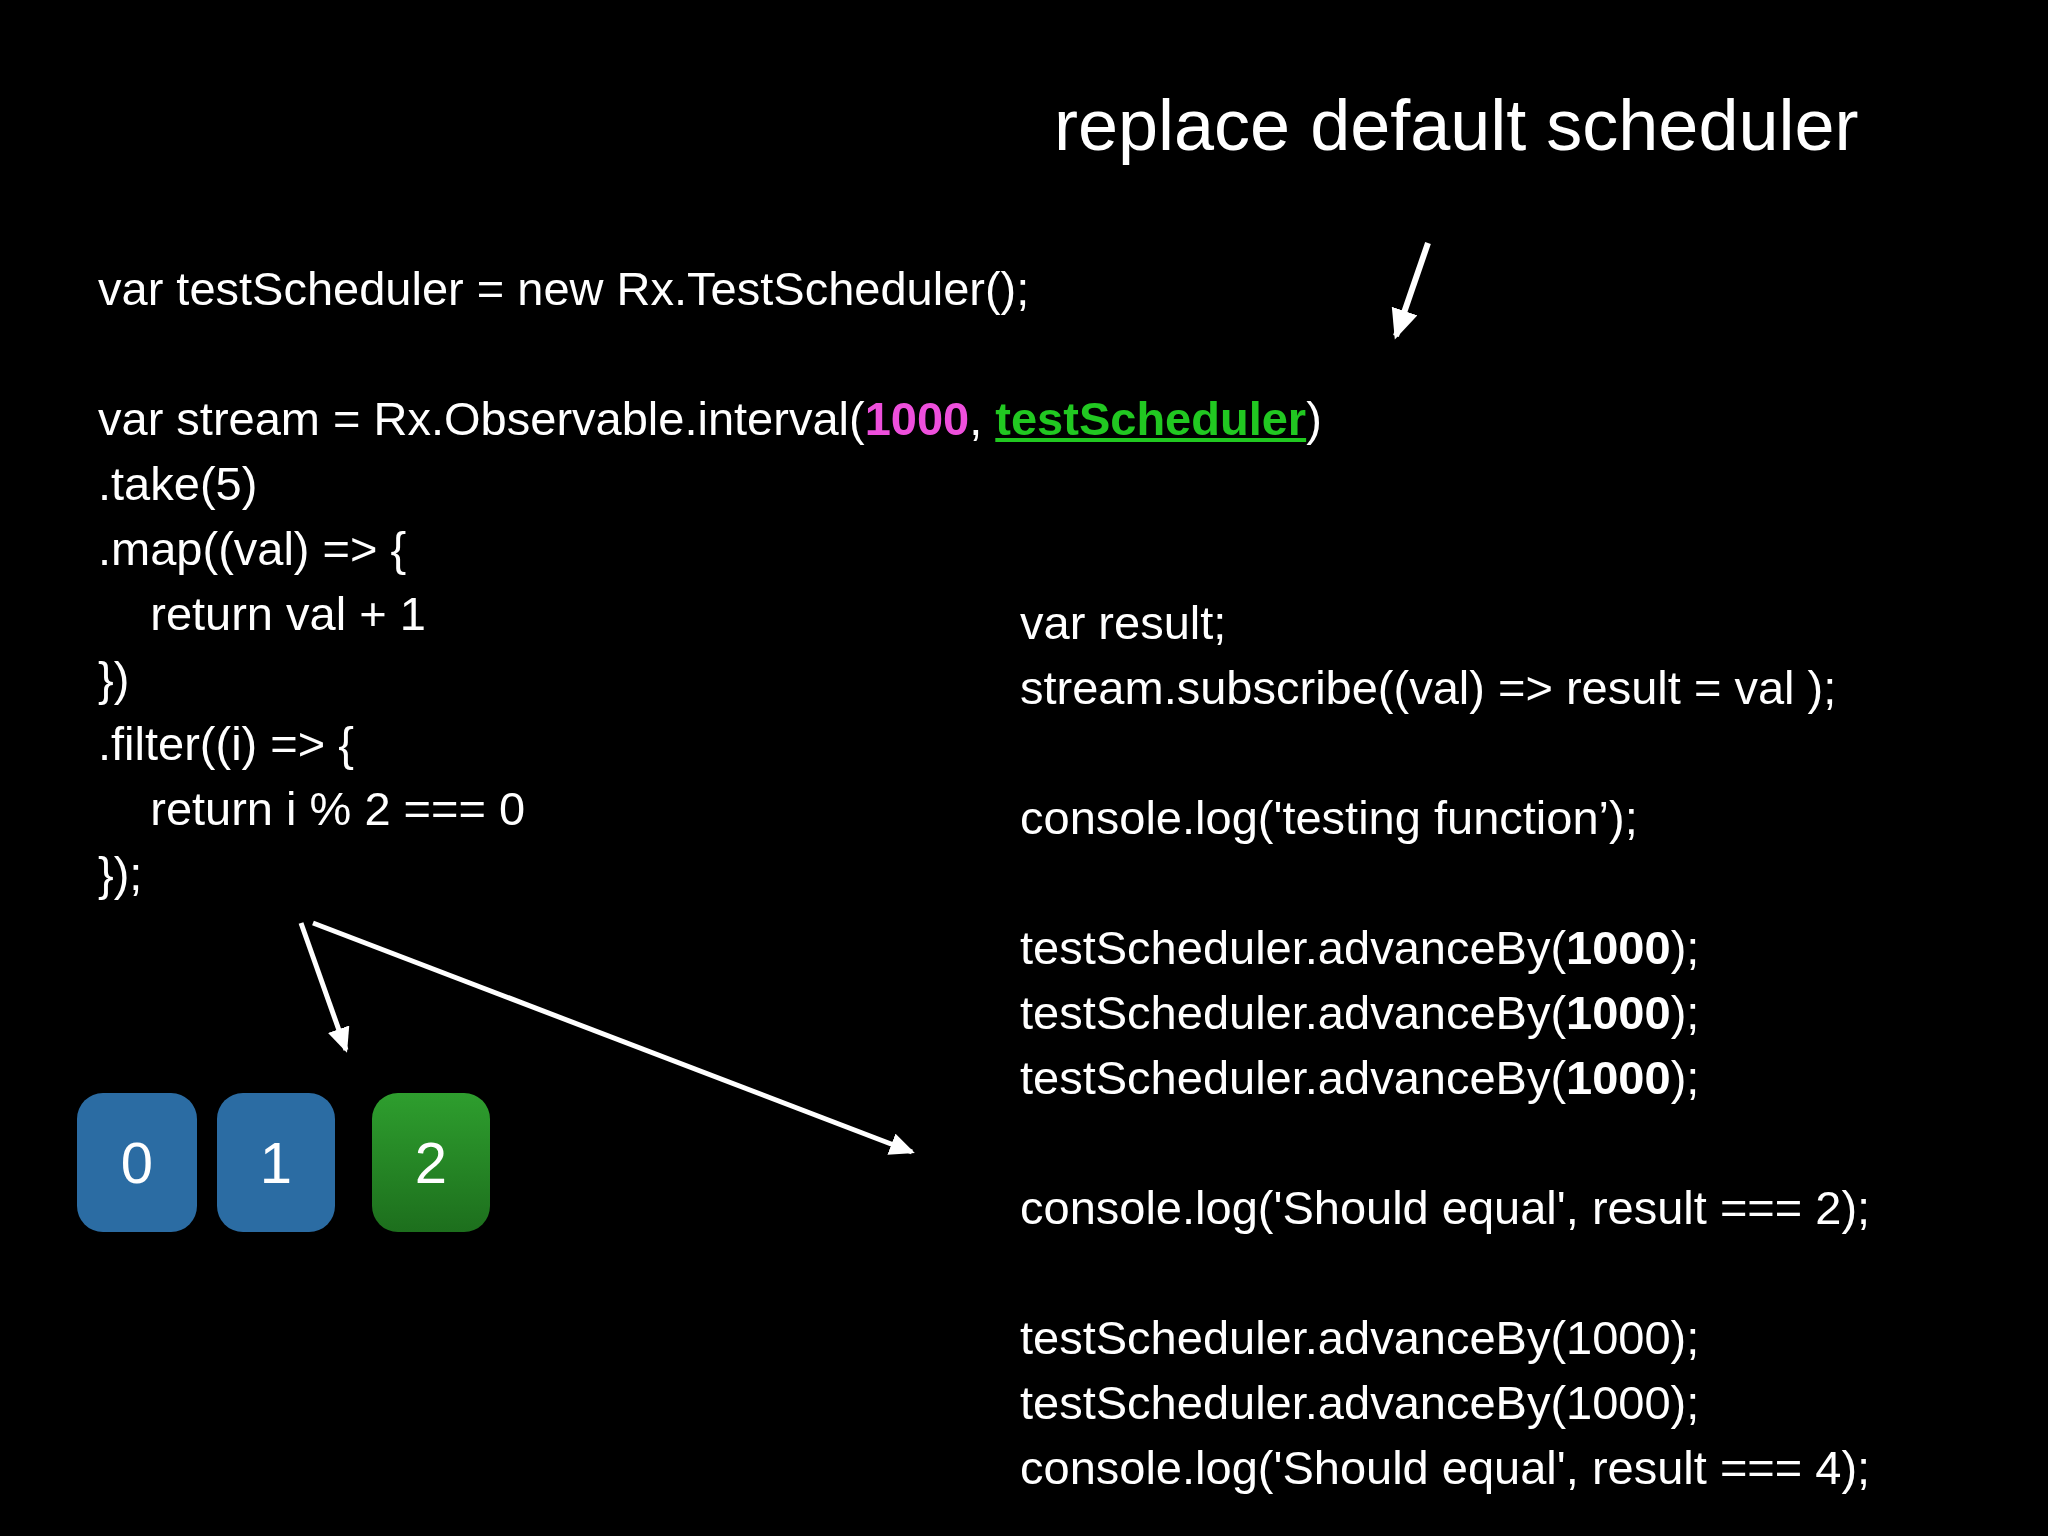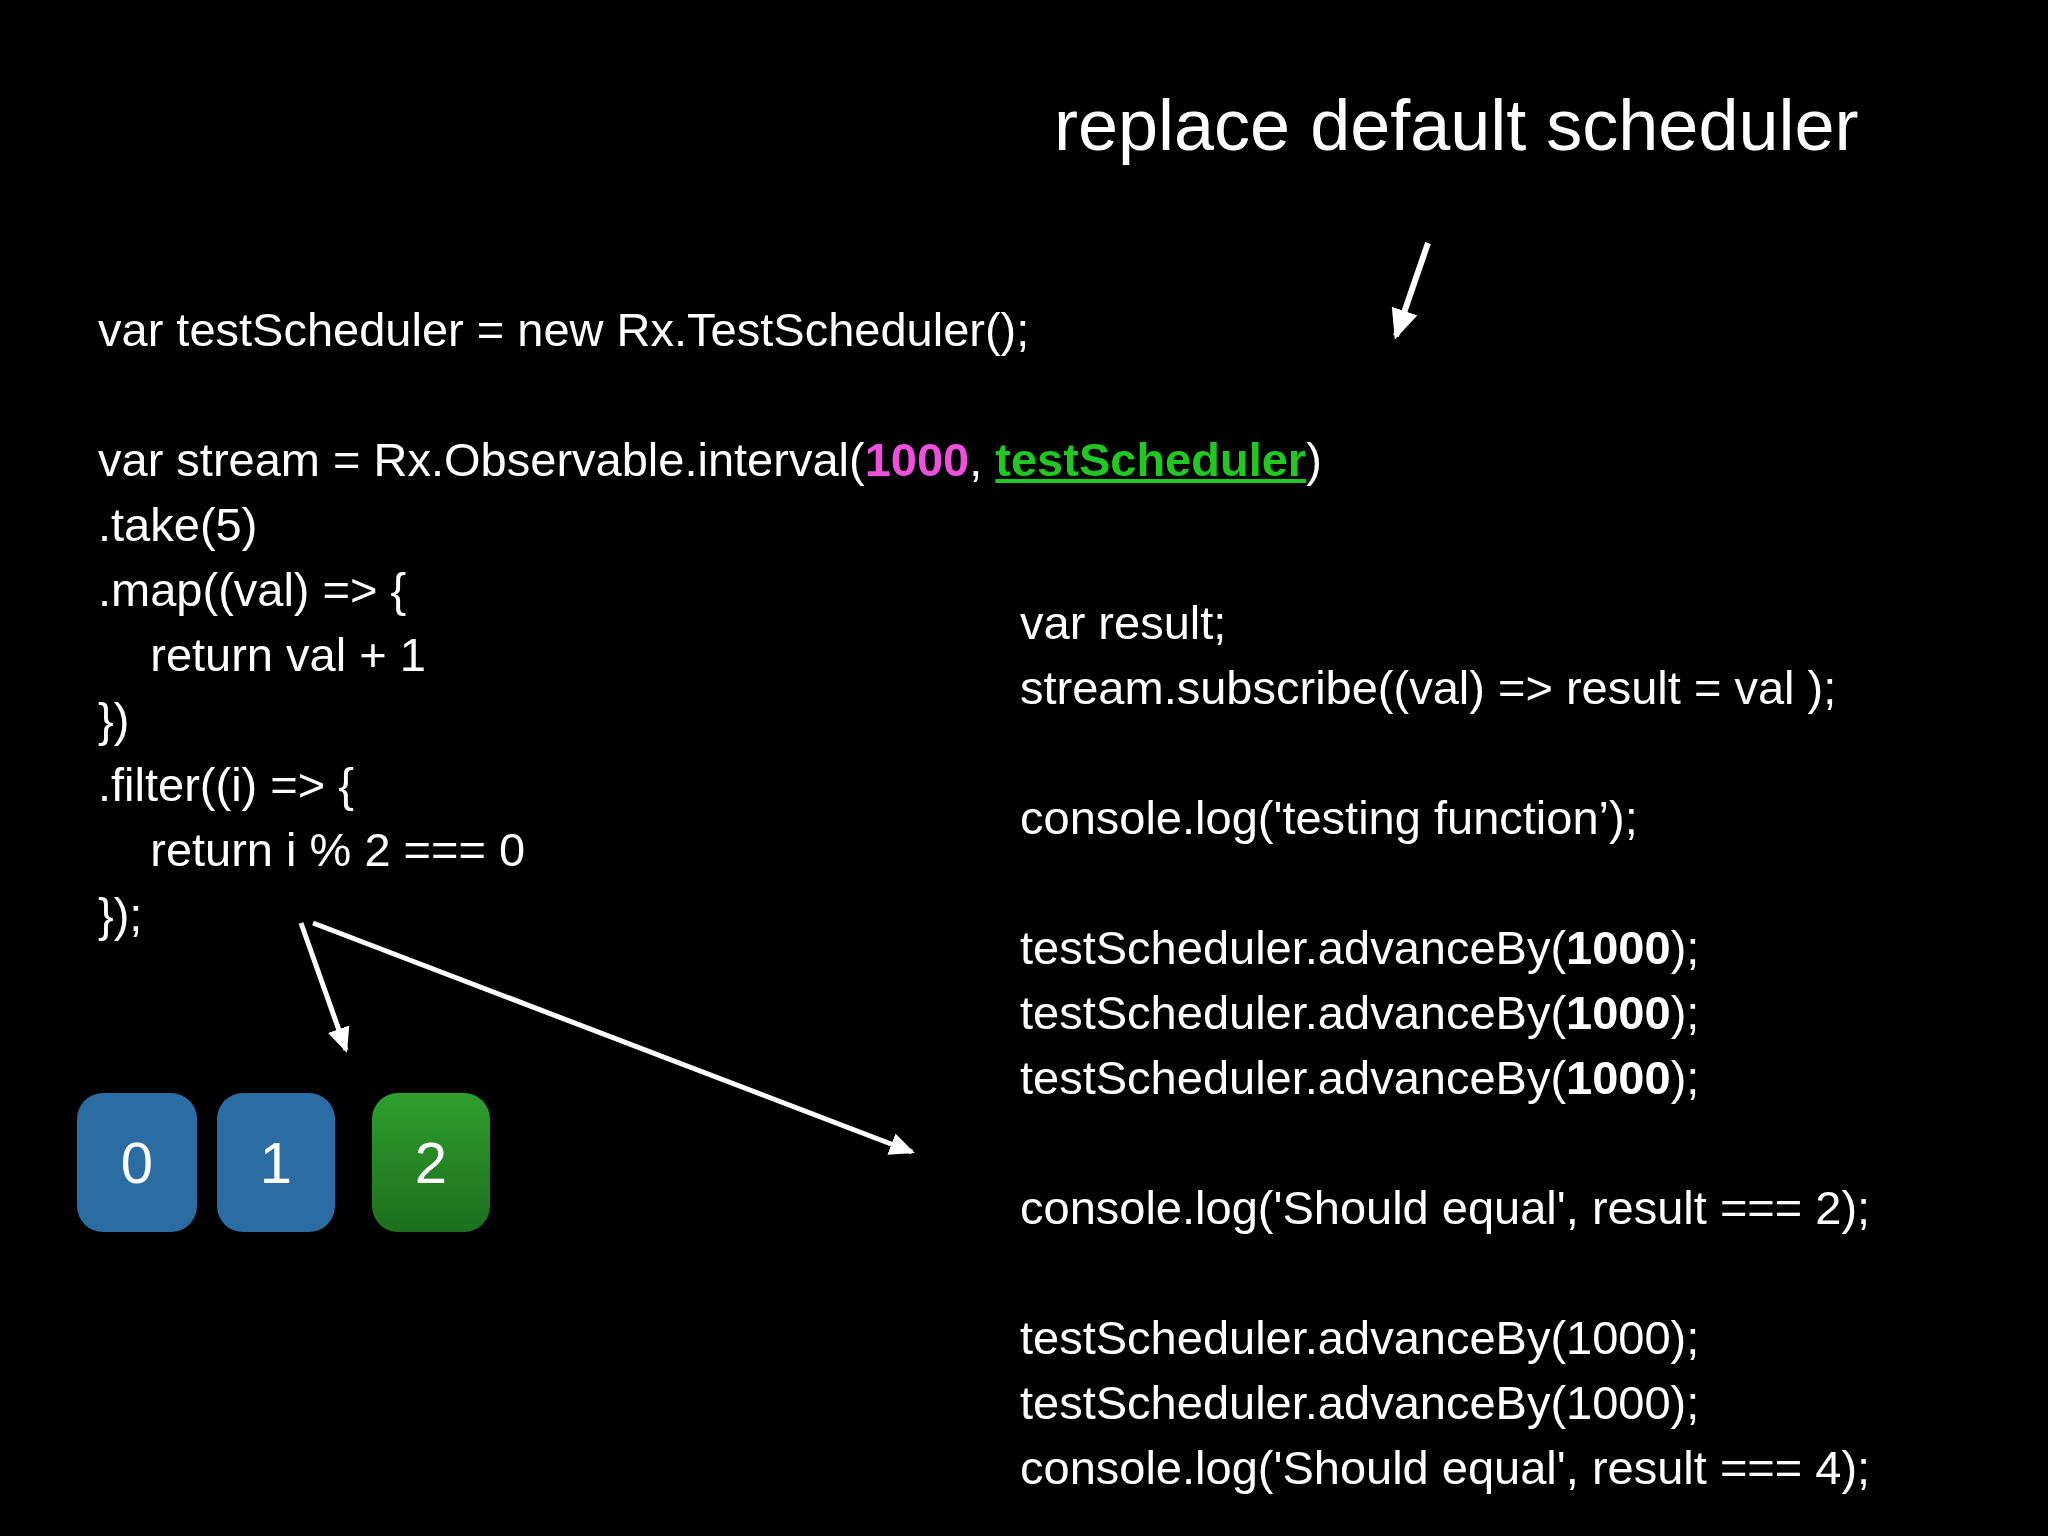--- a/index.html
+++ b/index.html
@@ -23,21 +23,21 @@
   .slide-title{
     position:absolute;left:1054px;top:84px;
     font-size:72px;font-weight:400;color:var(--fg);
     white-space:nowrap;letter-spacing:0px;
   }
   .code-block{
     position:absolute;
     font-size:47px;line-height:65px;
     white-space:pre;color:var(--fg);
   }
-  #left-code{left:98px;top:256px;margin-top:41px;}
+  #left-code{left:98px;top:256px;}
   #right-code{left:1020px;top:590px;}
   .code-line{min-height:65px;}
   .seg-magenta-bold{color:var(--magenta);font-weight:bold;}
   .seg-green-bold{color:var(--green);font-weight:bold;text-decoration:underline;}
   .seg-bold{font-weight:bold;}
   .value-box{
     position:absolute;top:1093px;width:120px;height:139px;
     border-radius:26px;
     display:flex;align-items:center;justify-content:center;
     font-size:58px;color:var(--fg);

